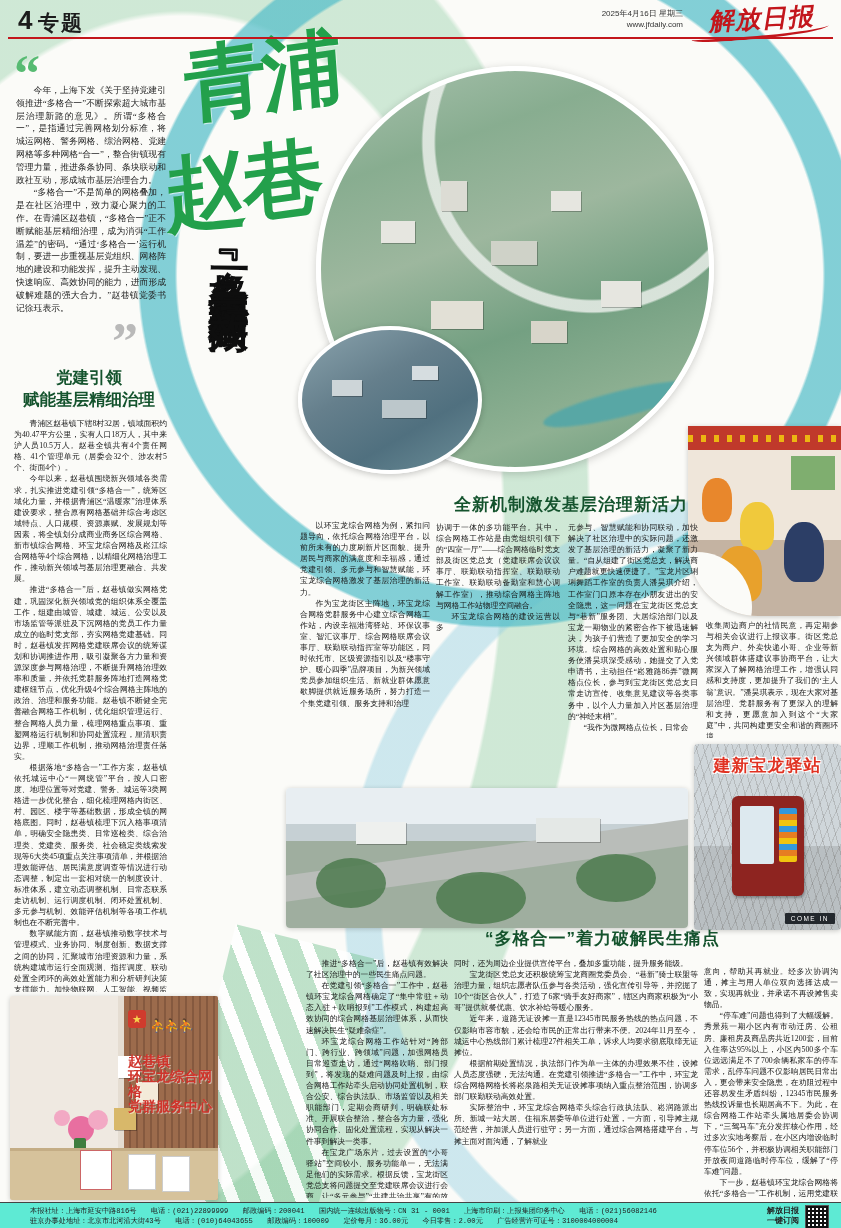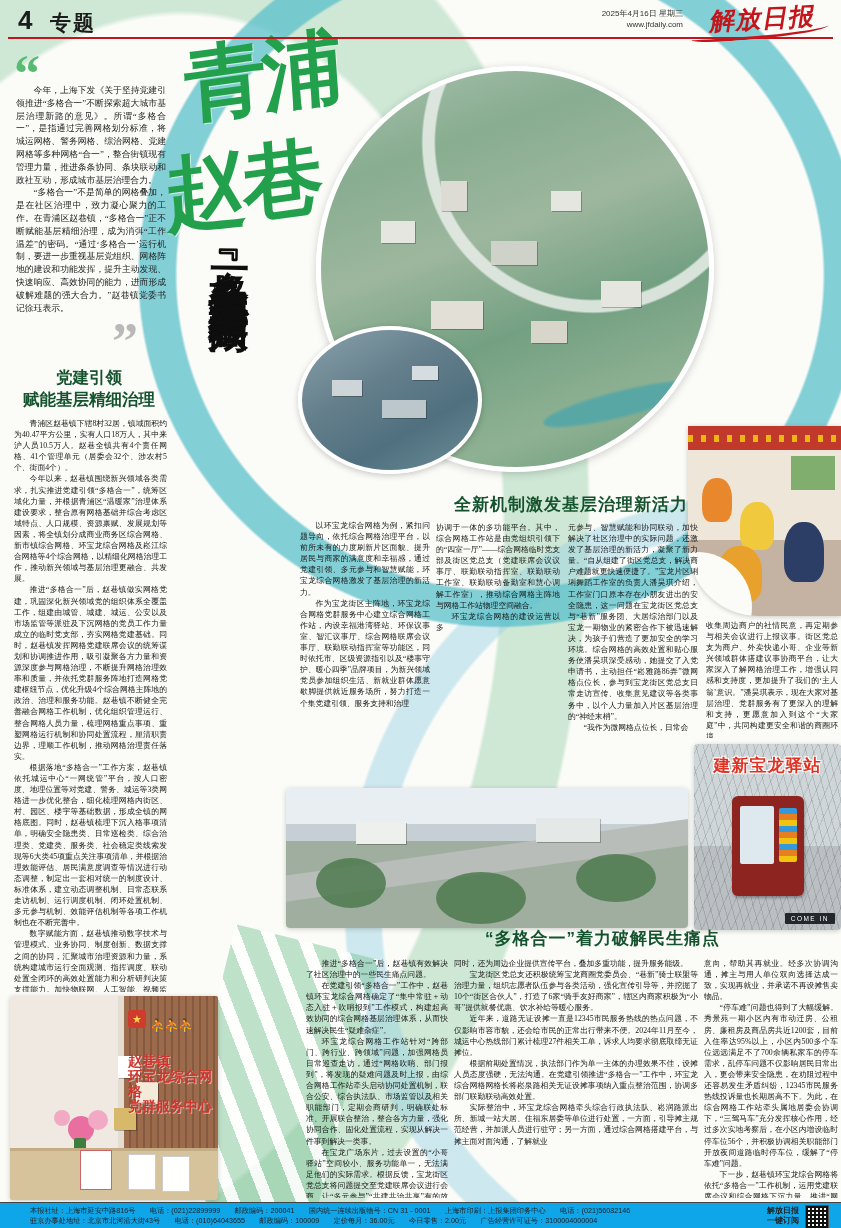--- a/index.html
+++ b/index.html
@@ -11,21 +11,21 @@
     background:radial-gradient(ellipse at center,transparent 54%,rgba(141,204,162,.40) 54.5%,rgba(141,204,162,.40) 66%,transparent 66.5%);}
   .arc-teal{left:120px;top:-95px;width:760px;height:740px;z-index:1;
     background:radial-gradient(ellipse at center,transparent 60%,rgba(84,190,201,.72) 60.5%,rgba(84,190,201,.72) 67%,transparent 67.5%);}
   .arc-blue{left:330px;top:480px;width:860px;height:860px;z-index:0;
     background:radial-gradient(circle,transparent 62%,rgba(150,208,226,.45) 62.5%,rgba(150,208,226,.45) 68%,transparent 68.5%);}
   .ribbon{position:absolute;left:200px;top:938px;width:148px;height:278px;z-index:0;opacity:.85;transform:rotate(14deg);
     background:repeating-linear-gradient(55deg,rgba(122,196,148,.55) 0 20px,rgba(255,255,255,.95) 20px 32px);}
   
   .hdr{position:absolute;left:0;top:0;width:841px;height:40px;z-index:5;font-family:"Liberation Sans",sans-serif;}
   .hdr .pno{position:absolute;left:18px;top:5px;font-size:26px;font-weight:bold;}
-  .hdr .sec{position:absolute;left:50px;top:9px;font-size:21px;font-weight:bold;letter-spacing:2px;}
+  .hdr .sec{position:absolute;left:38px;top:9px;font-size:21px;font-weight:bold;letter-spacing:2px;}
   .hdr .dt{position:absolute;right:158px;top:8px;text-align:right;font-size:8px;line-height:11px;color:#333;}
   .hdr .mast{position:absolute;right:26px;top:2px;font-size:25px;font-weight:bold;color:#c3161c;
     font-family:"Liberation Serif",serif;transform:skewX(-12deg) rotate(-3deg);letter-spacing:1px;}
   .hdr .mast-swoosh{position:absolute;right:12px;top:26px;width:138px;height:10px;border-bottom:3px solid #c3161c;
     border-radius:0 0 100% 40%;transform:rotate(-4deg);}
   .hdr .rule{position:absolute;left:8px;top:37px;width:825px;height:2px;background:#c3161c;}
   
   .just{text-align:justify;text-justify:inter-ideograph;}
   .body-t{font-size:7.8px;line-height:11.1px;color:#161616;}
   .body-t p{margin:0;text-indent:2em;}
@@ -97,22 +97,22 @@
   .s2h{position:absolute;left:436px;top:493px;width:270px;text-align:center;font-size:17px;letter-spacing:1px;z-index:3;}
   .colA{position:absolute;left:300px;top:520px;width:130px;height:266px;overflow:hidden;z-index:3;}
   .colB{position:absolute;left:436px;top:522px;width:124px;height:264px;overflow:hidden;z-index:3;}
   .colC{position:absolute;left:568px;top:522px;width:130px;height:264px;overflow:hidden;z-index:3;}
   .colD{position:absolute;left:706px;top:620px;width:132px;height:118px;overflow:hidden;z-index:3;}
   .s3h{position:absolute;left:440px;top:927px;width:280px;text-align:right;font-size:17px;letter-spacing:1px;z-index:3;}
   .bcol1{position:absolute;left:306px;top:958px;width:142px;height:240px;overflow:hidden;z-index:3;}
   .bcol2{position:absolute;left:454px;top:958px;width:244px;height:240px;overflow:hidden;z-index:3;}
   .bcol3{position:absolute;left:704px;top:958px;width:134px;height:240px;overflow:hidden;z-index:3;}
   
-  .ftr{position:absolute;left:0;top:1202px;width:841px;height:26px;border-top:1.5px solid #444;background:#0ea5e9;z-index:5;
-       font-family:Liberation Sans, sans-serif;}
+  .ftr{position:absolute;left:0;top:1202px;width:841px;height:26px;border-top:1.5px solid #444;background:#5eead4;z-index:5;
+       font-family:Liberation Mono, monospace;}
   .ftr .lines{position:absolute;left:30px;top:3px;width:700px;font-size:7.2px;line-height:10px;color:#222;white-space:nowrap;}
   .ftr .brand{position:absolute;right:42px;top:3px;text-align:right;font-size:8px;line-height:10px;font-weight:bold;color:#222;}
   .qr{position:absolute;right:12px;top:2px;width:22px;height:22px;border:1px solid #555;
     background-image:repeating-linear-gradient(0deg,#111 0 2px,transparent 2px 4px),
                      repeating-linear-gradient(90deg,#111 0 2px,#fff 2px 4px);}
 </style>
 </head>
 <body>
 
 <div class="page">
@@ -226,21 +226,21 @@
     <p>在宝龙广场东片，过去设置的“小哥驿站”空间较小、服务功能单一，无法满足他们的实际需求。根据反馈，宝龙街区党总支将问题提交至党建联席会议进行会商，让“多元参与”“共建共治共享”有的放矢。网格长牵头召集了城管、消防、物业等相关部门，经过系统会商后，小哥驿站升级改造成“巷新宝龙驿站”，丰富和优化了内部设施的</p>
   </div>
   <div class="bcol2 body-t just">
     <p style="text-indent:0;">同时，还为周边企业提供宣传平台，叠加多重功能，提升服务能级。</p>
     <p>宝龙街区党总支还积极统筹宝龙商圈党委员会、“巷新”骑士联盟等治理力量，组织志愿者队伍参与各类活动，强化宣传引导等，并挖掘了10个“街区合伙人”，打造了6家“骑手友好商家”，辖区内商家积极为“小哥”提供就餐优惠、饮水补给等暖心服务。</p>
     <p>近年来，道路无证设摊一直是12345市民服务热线的热点问题，不仅影响市容市貌，还会给市民的正常出行带来不便。2024年11月至今，城运中心热线部门累计梳理27件相关工单，诉求人均要求彻底取缔无证摊位。</p>
     <p>根据前期处置情况，执法部门作为单一主体的办理效果不佳，设摊人员态度强硬，无法沟通。在党建引领推进“多格合一”工作中，环宝龙综合网格网格长将崧泉路相关无证设摊事项纳入重点整治范围，协调多部门联勤联动高效处置。</p>
     <p>实际整治中，环宝龙综合网格牵头综合行政执法队、崧润路派出所、新城一站大居、住福东居委等单位进行处置，一方面，引导摊主规范经营，并加派人员进行驻守；另一方面，通过综合网格搭建平台，与摊主面对面沟通，了解就业</p>
   </div>
   <div class="bcol3 body-t just">
-    <p style="text-indent:0;">意向，帮助其再就业。经多次协调沟通，摊主与用人单位双向选择达成一致，实现再就业，并承诺不再设摊售卖物品。</p>
+    <p style="text-indent:0;margin-top:8px;">意向，帮助其再就业。经多次协调沟通，摊主与用人单位双向选择达成一致，实现再就业，并承诺不再设摊售卖物品。</p>
     <p>“停车难”问题也得到了大幅缓解。秀景苑一期小区内有市动迁房、公租房、廉租房及商品房共近1200套，目前入住率达95%以上，小区内500多个车位远远满足不了700余辆私家车的停车需求，乱停车问题不仅影响居民日常出入，更会带来安全隐患，在劝阻过程中还容易发生矛盾纠纷，12345市民服务热线投诉量也长期居高不下。为此，在综合网格工作站牵头属地居委会协调下，“三驾马车”充分发挥核心作用，经过多次实地考察后，在小区内增设临时停车位56个，并积极协调相关职能部门开放夜间道路临时停车位，缓解了“停车难”问题。</p>
     <p>下一步，赵巷镇环宝龙综合网格将依托“多格合一”工作机制，运用党建联席会议和综合网格下沉力量，推进“网格＋热线”协同工作，热点难点事项“跨格”协调处置，实现各类工单快速响应与高效解决，实现基层治理从“建立组织”到“形成体系”、从“单一驱动”到“协同联动”、从“一元主体”到“多元参与”、从“被动应对”到“主动服务”，从“责任网格”到“综合网格”，推动“高效处置一件事”向“有效处置一类事”转变。</p>
   </div>
 
   <div class="ph ph-recept">
     <div class="wood"></div>
     <div class="bld" style="right:78px;top:60px;width:22px;height:22px;background:#fff;"></div>
     <div class="bld" style="right:60px;top:86px;width:22px;height:22px;background:#f3ead9;"></div>
     <div class="bld" style="right:82px;top:112px;width:22px;height:22px;background:#d8b86a;"></div>
     <div class="emblem">★</div>

